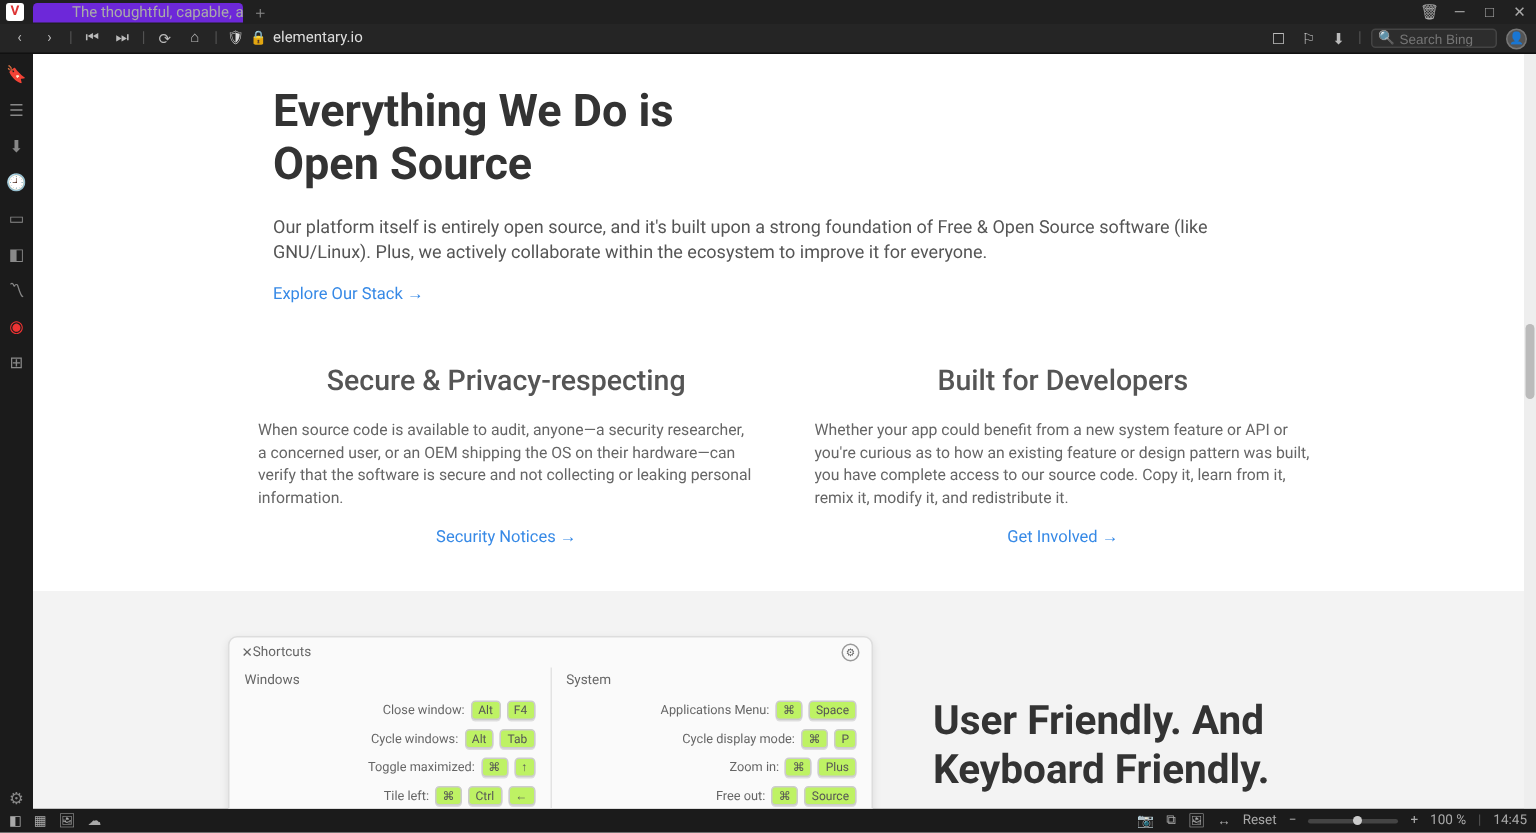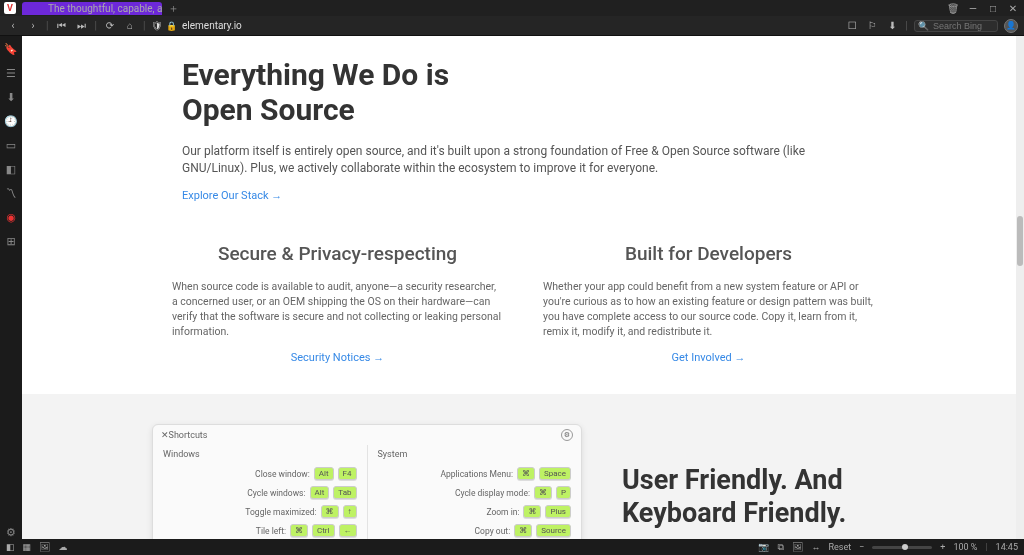--- a/index.html
+++ b/index.html
@@ -297,21 +297,21 @@
                   <span class="label">Cycle display mode:</span>
                   <span class="kbd">⌘</span>
                   <span class="kbd">P</span>
                 </div>
                 <div class="sc-row">
                   <span class="label">Zoom in:</span>
                   <span class="kbd">⌘</span>
                   <span class="kbd">Plus</span>
                 </div>
                 <div class="sc-row">
-                  <span class="label">Copy out:</span>
+                  <span class="label">Free out:</span>
                   <span class="kbd">⌘</span>
                   <span class="kbd">Source</span>
                 </div>
               </div>
           </div>
         </div>
       </div>
       <div class="lower-right">
         <h1>
           <span>User Friendly. And</span><br>

